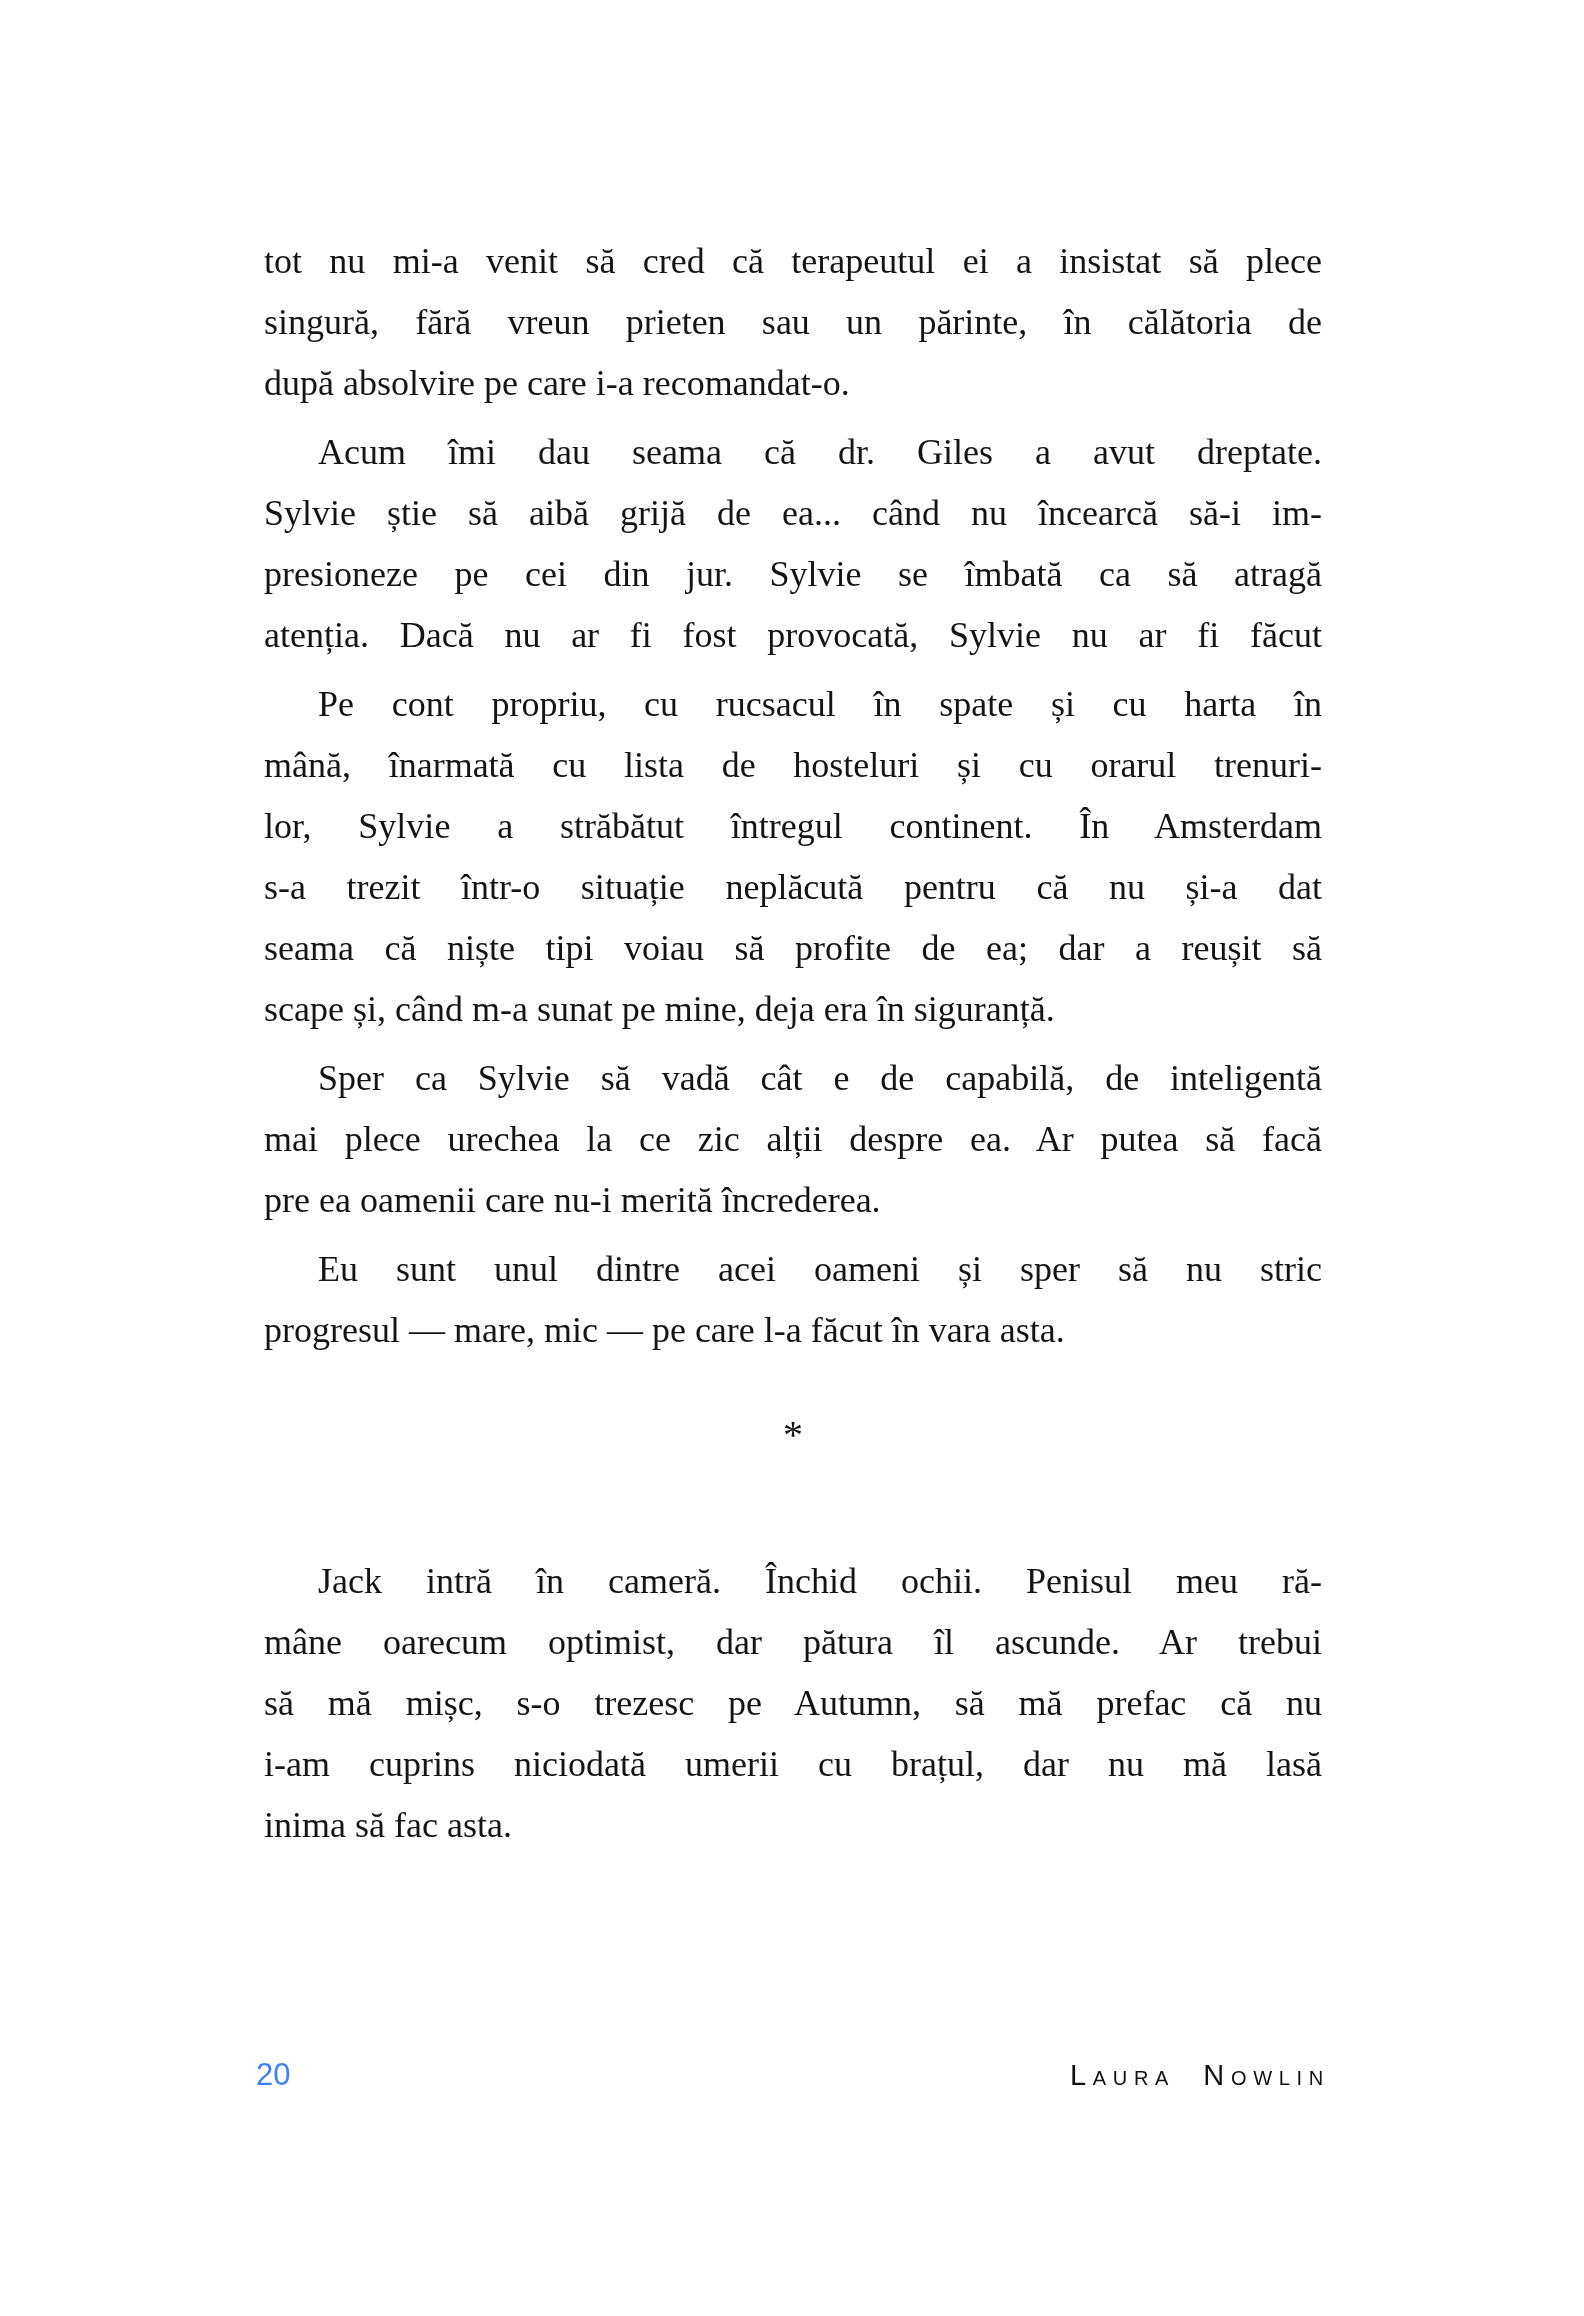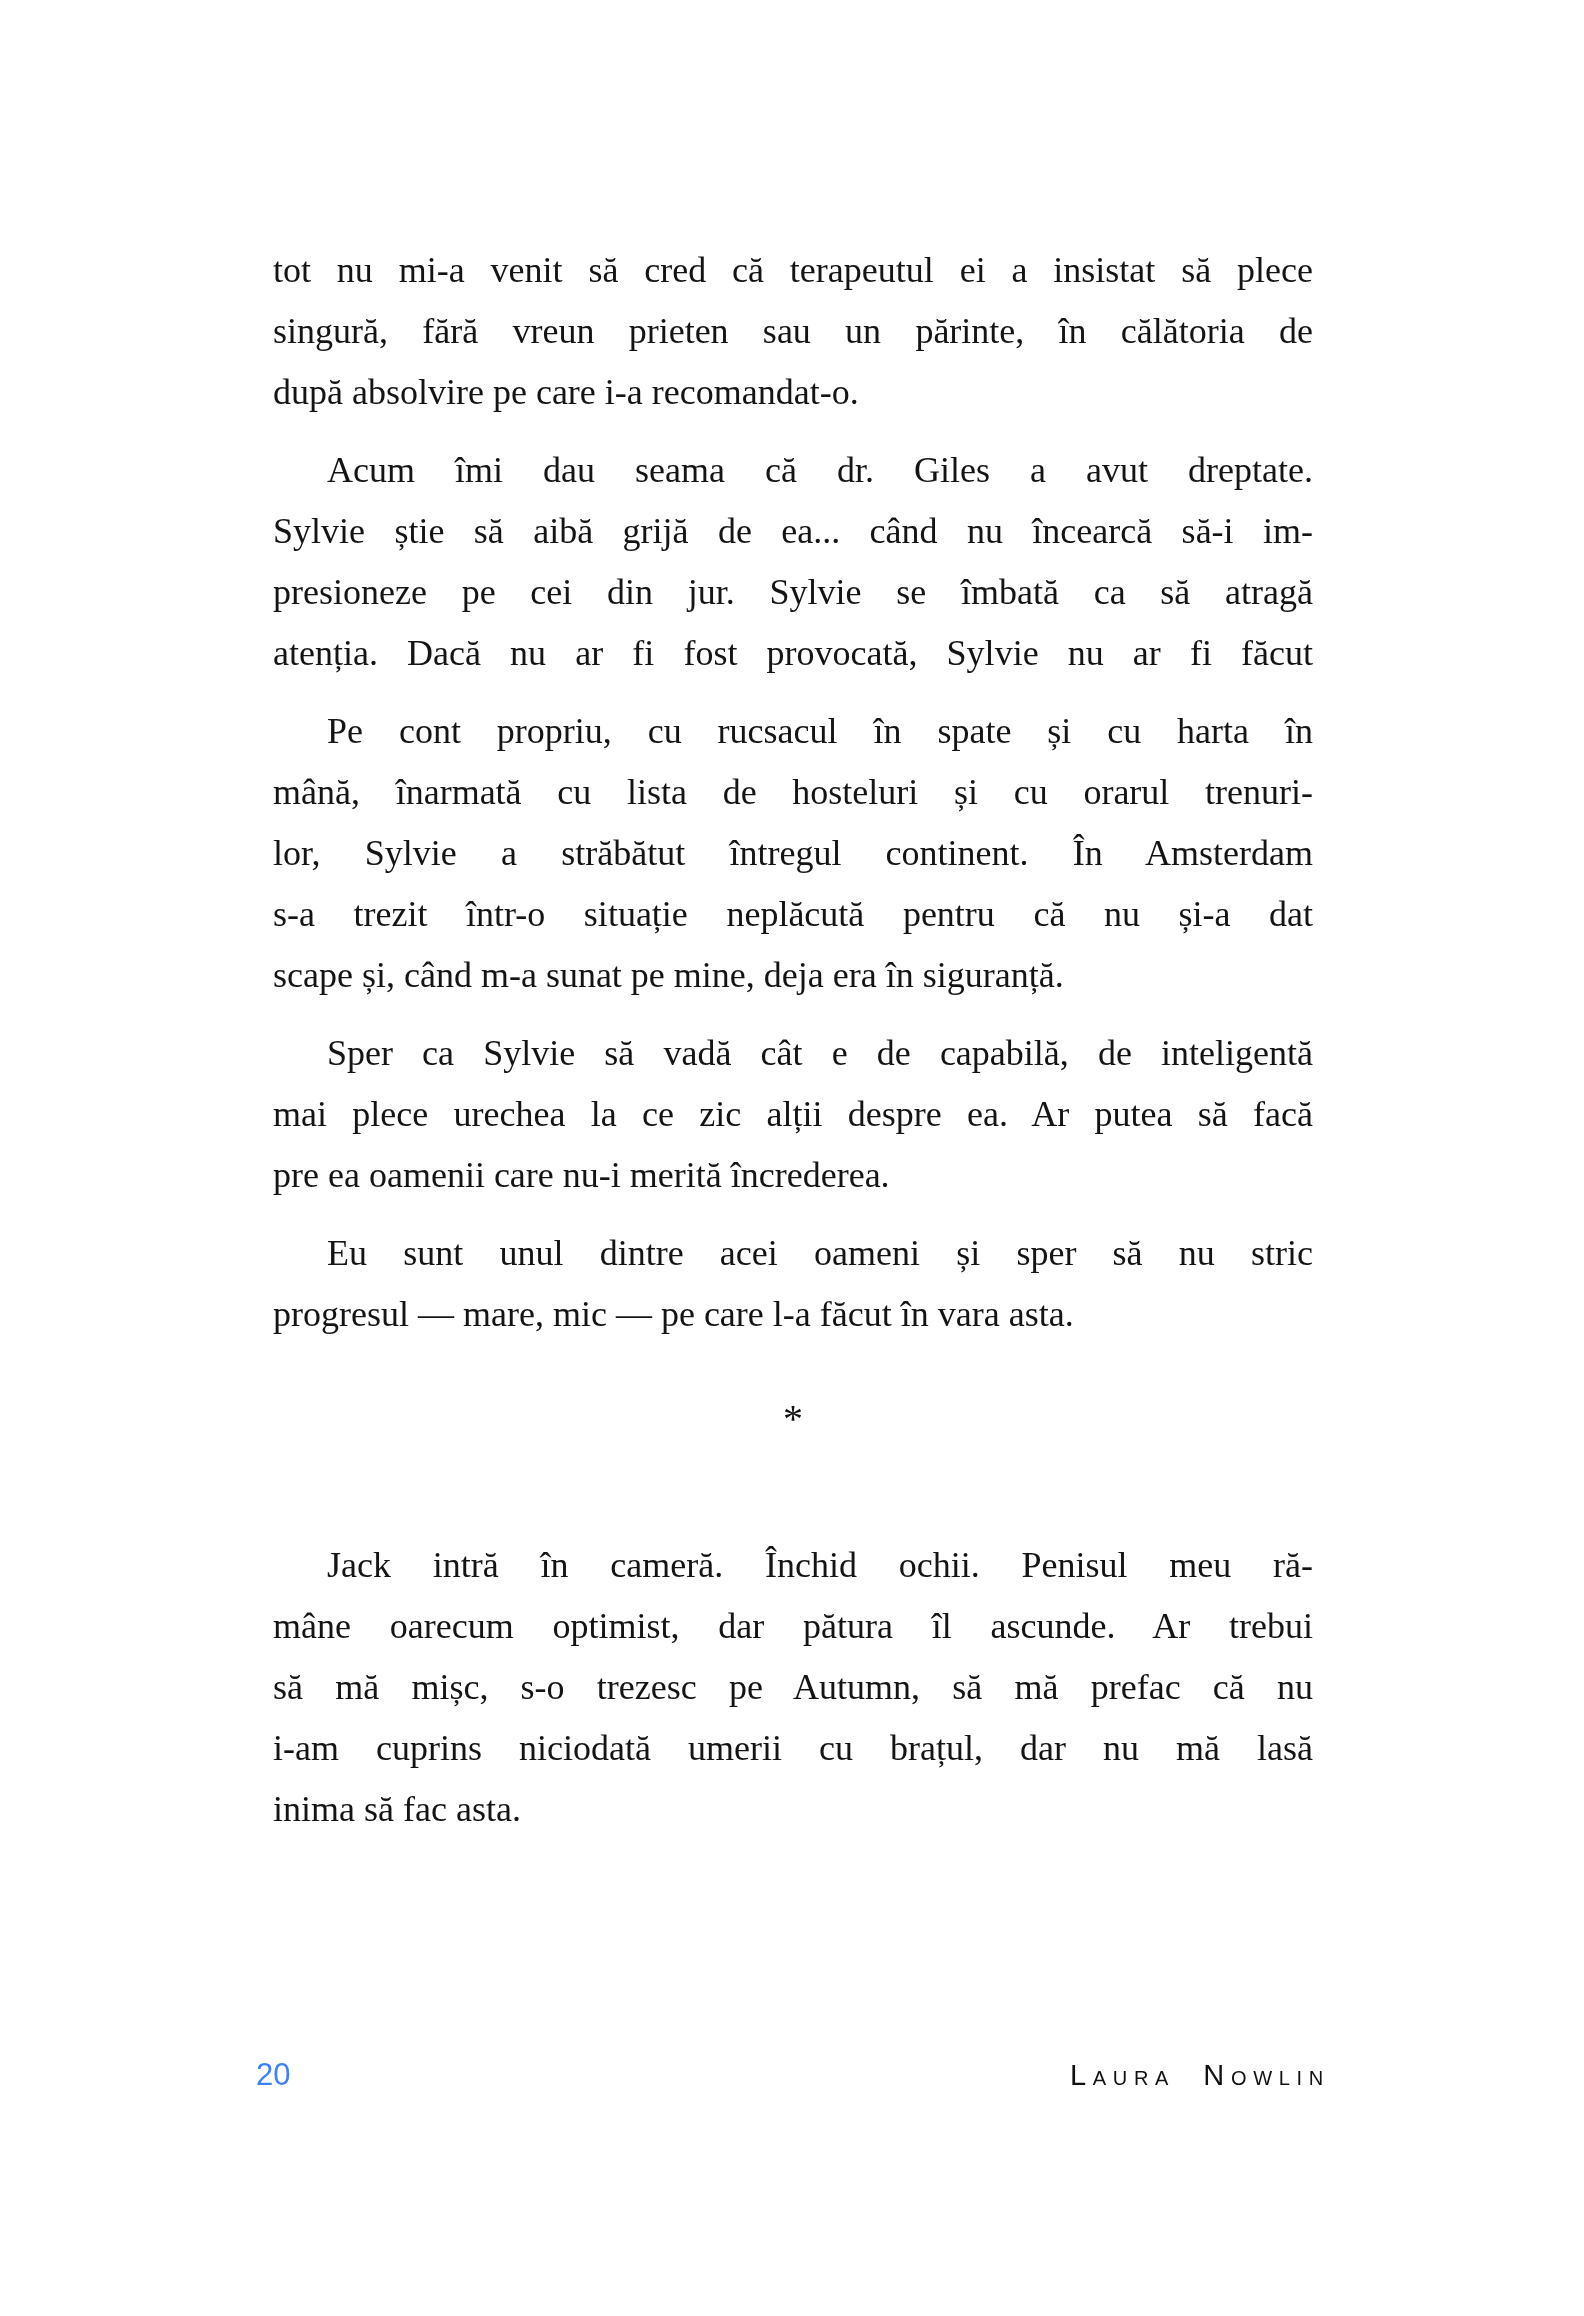--- a/index.html
+++ b/index.html
@@ -18,21 +18,21 @@
   }
   .text-block {
     position: absolute;
     left: 256px;
     top: 223px;
     width: 1074px;
     font-size: 36px;
     line-height: 61px;
   }
   .para {
-    margin: 17px;
+    margin: 8px;
     padding: 0;
     font-family: Liberation Serif, serif;
   }
   .line {
     text-align: justify;
     text-align-last: justify;
     white-space: normal;
   }
   .line.last {
     text-align: left;
@@ -89,20 +89,21 @@
           <div class="line">Acum îmi dau seama că dr. Giles a avut dreptate.</div>
           <div class="line">Sylvie știe să aibă grijă de ea... când nu încearcă să-i im-</div>
           <div class="line">presioneze pe cei din jur. Sylvie se îmbată ca să atragă</div>
           <div class="line">atenția. Dacă nu ar fi fost provocată, Sylvie nu ar fi făcut</div>
         </div>
         <div class="para indent">
           <div class="line">Pe cont propriu, cu rucsacul în spate și cu harta în</div>
           <div class="line">mână, înarmată cu lista de hosteluri și cu orarul trenuri-</div>
           <div class="line">lor, Sylvie a străbătut întregul continent. În Amsterdam</div>
           <div class="line">s-a trezit într-o situație neplăcută pentru că nu și-a dat</div>
+          <div class="line">seama că niște tipi voiau să profite de ea; dar a reușit să</div>
           <div class="line last">scape și, când m-a sunat pe mine, deja era în siguranță.</div>
         </div>
         <div class="para indent">
           <div class="line">Sper ca Sylvie să vadă cât e de capabilă, de inteligentă</div>
           <div class="line">mai plece urechea la ce zic alții despre ea. Ar putea să facă</div>
           <div class="line last">pre ea oamenii care nu-i merită încrederea.</div>
         </div>
         <div class="para indent">
           <div class="line">Eu sunt unul dintre acei oameni și sper să nu stric</div>
           <div class="line last">progresul — mare, mic — pe care l-a făcut în vara asta.</div>

